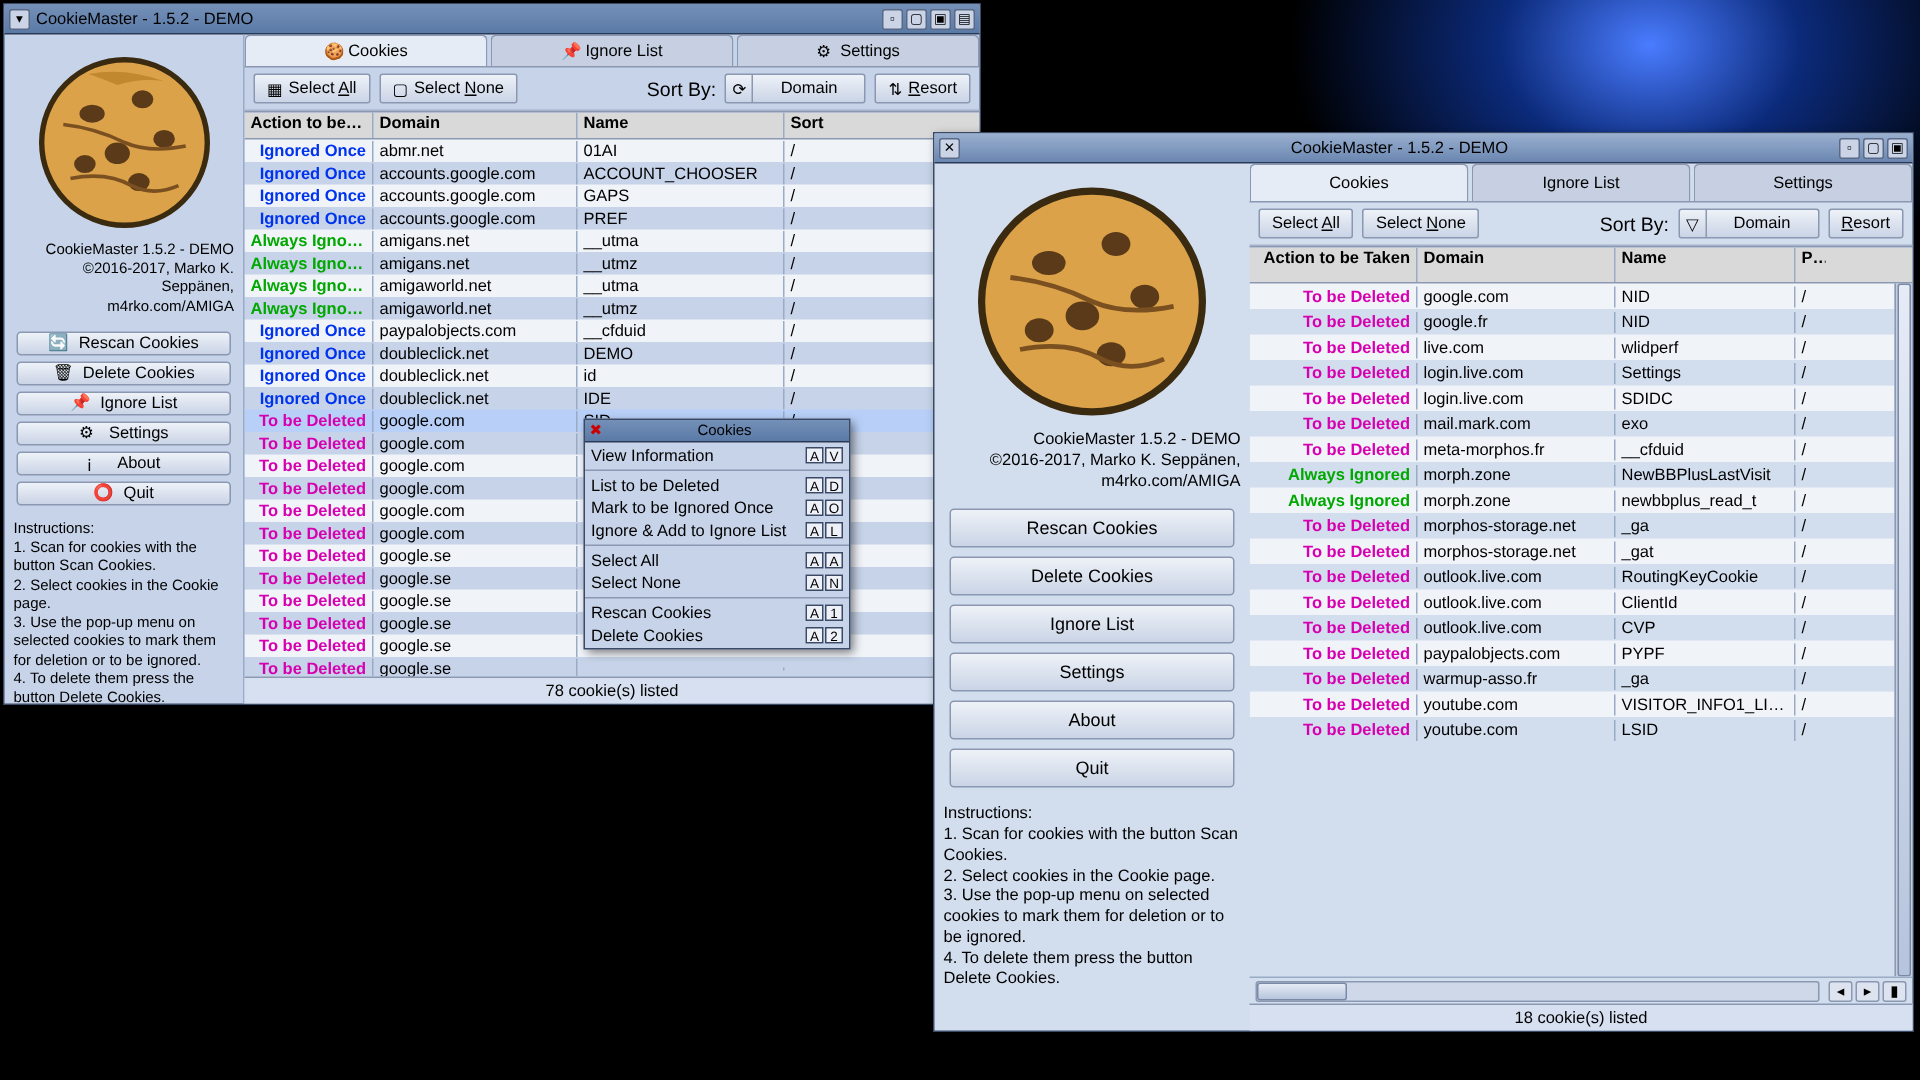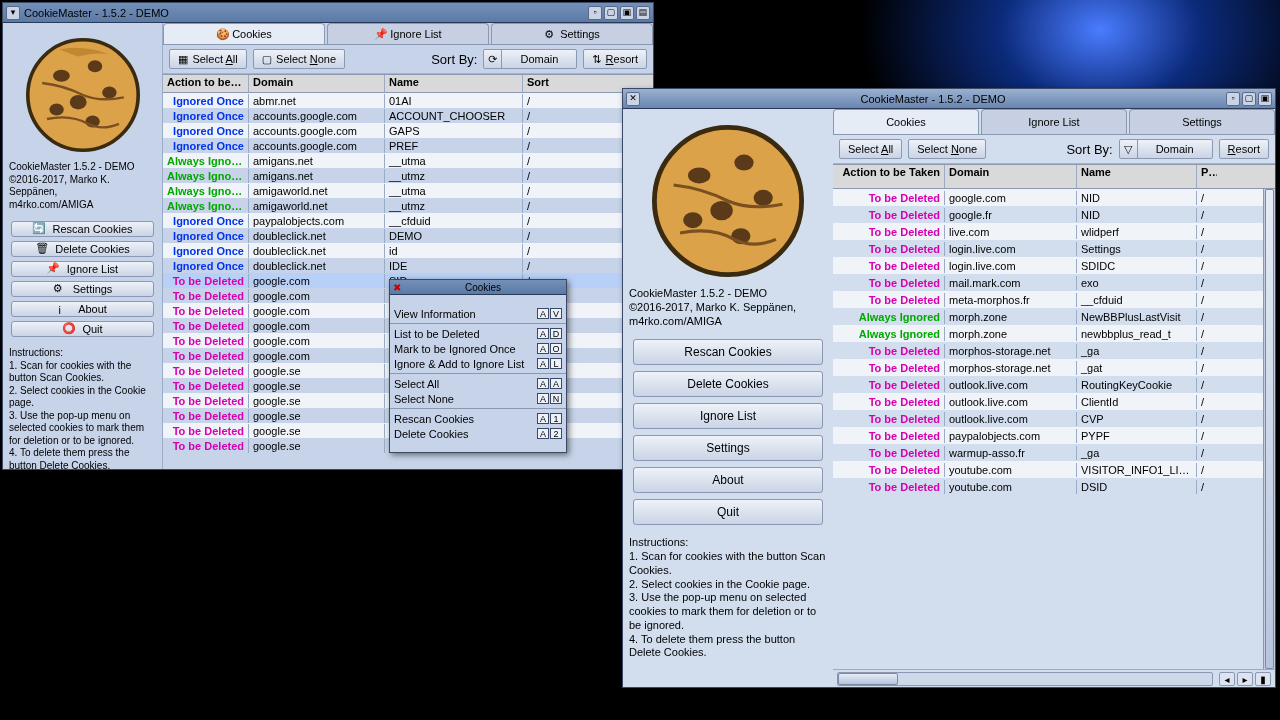--- a/index.html
+++ b/index.html
@@ -47,21 +47,21 @@
 .content{display:flex;position:absolute;top:20px;bottom:0;left:0;right:0;}
 .sidebar{width:160px;padding:6px;display:flex;flex-direction:column;
   border-right:1px solid #9aabc6;}
 .sidebar.wide{width:210px;border-right:none;}
 .main{flex:1;display:flex;flex-direction:column;min-width:0;}
 
 
 .cookie-wrap{display:flex;justify-content:center;padding:6px 0 2px;}
 .cookie{width:120px;height:120px;}
 .cookie.big{width:160px;height:160px;}
-.appinfo{text-align:left;font-size:10px;line-height:1.25;margin:4px 0 8px;}
+.appinfo{text-align:right;font-size:10px;line-height:1.25;margin:4px 0 8px;}
 
 
 .sbtn{display:flex;align-items:center;justify-content:center;gap:6px;
   height:22px;border:1px solid var(--btn-border);background:
   linear-gradient(#eef2f8,#cad4e6);border-radius:3px;margin:2px 2px;
   font-size:11px;color:#000;position:relative;}
 .sbtn.big{height:26px;font-size:12px;margin:3px 4px;}
 .sbtn .ic{width:14px;height:14px;display:inline-flex;}
 
 .instr{font-size:10px;line-height:1.25;margin-top:8px;}
@@ -131,21 +131,21 @@
   font-size:10px;}
 .bottomnav .hscroll{flex:1;height:14px;border:1px solid #8a98b2;background:#cfd8e8;
   border-radius:2px;position:relative;margin-right:4px;}
 .bottomnav .hthumb{position:absolute;left:0;top:0;bottom:0;width:60px;
   background:linear-gradient(#e6ecf6,#b6c4dc);border:1px solid #7a8aa6;border-radius:2px;}
 
 
 .ctxwin{position:absolute;border:1px solid #3a4a66;background:var(--win-bg);
   box-shadow:2px 2px 6px rgba(0,0,0,.5);font-size:11px;}
 .ctxwin .titlebar{height:15px;font-size:10px;}
-.ctxlist{padding:11px 0;}
+.ctxlist{padding:1px 0;}
 .ctxitem{display:flex;align-items:center;height:15px;padding:0 4px;gap:6px;}
 .ctxsep{height:1px;background:#8a98b2;margin:2px 0;}
 .ctxkey{margin-left:auto;display:flex;gap:1px;}
 .kbox{width:12px;height:11px;border:1px solid #3a4a66;font-size:9px;
   display:inline-flex;align-items:center;justify-content:center;background:#eef2f8;}
 
 u{text-decoration:underline;}
 </style>
 </head>
 <body>
@@ -411,20 +411,21 @@
               <div class="col c-dom">google.se</div>
               <div class="col c-name"></div>
               <div class="col c-path"></div>
             </div>
           </div>
         <div class="vscroll">
           <div class="vthumb" style="top:0;height:90px;"></div>
         </div>
       </div>
 
+      <div class="status">78 cookie(s) listed</div>
     </div>
   </div>
 </div>
 
 <div class="ctxwin" style="left:389px;top:279px;width:178px;">
   <div class="titlebar">
     <span style="width:10px;color:#c00;">✖</span>
     <div class="tb-center">Cookies</div>
   </div>
   <div class="ctxlist">
@@ -689,32 +690,33 @@
             </div>
             <div class="row" style="height: 17px;">
               <div class="col c-act w2 c-mag">To be Deleted</div>
               <div class="col c-dom w2">youtube.com</div>
               <div class="col c-name w2">VISITOR_INFO1_LIVE</div>
               <div class="col c-path" style="width:20px;flex:none;">/</div>
             </div>
             <div class="row" style="height: 17px;">
               <div class="col c-act w2 c-mag">To be Deleted</div>
               <div class="col c-dom w2">youtube.com</div>
-              <div class="col c-name w2">DSID</div>
+              <div class="col c-name w2">LSID</div>
               <div class="col c-path" style="width:20px;flex:none;">/</div>
             </div>
           </div>
         <div class="vscroll" style="top:24px;">
           <div class="vthumb" style="top:0;height:100%;"></div>
         </div>
       </div>
 
       <div class="bottomnav">
         <div class="hscroll">
             <div class="hthumb"></div>
           </div>
         <div class="nbtn">◂</div>
         <div class="nbtn">▸</div>
         <div class="nbtn">▮</div>
       </div>
+      <div class="status">18 cookie(s) listed</div>
     </div>
   </div>
 </div>
 
 </body></html>

